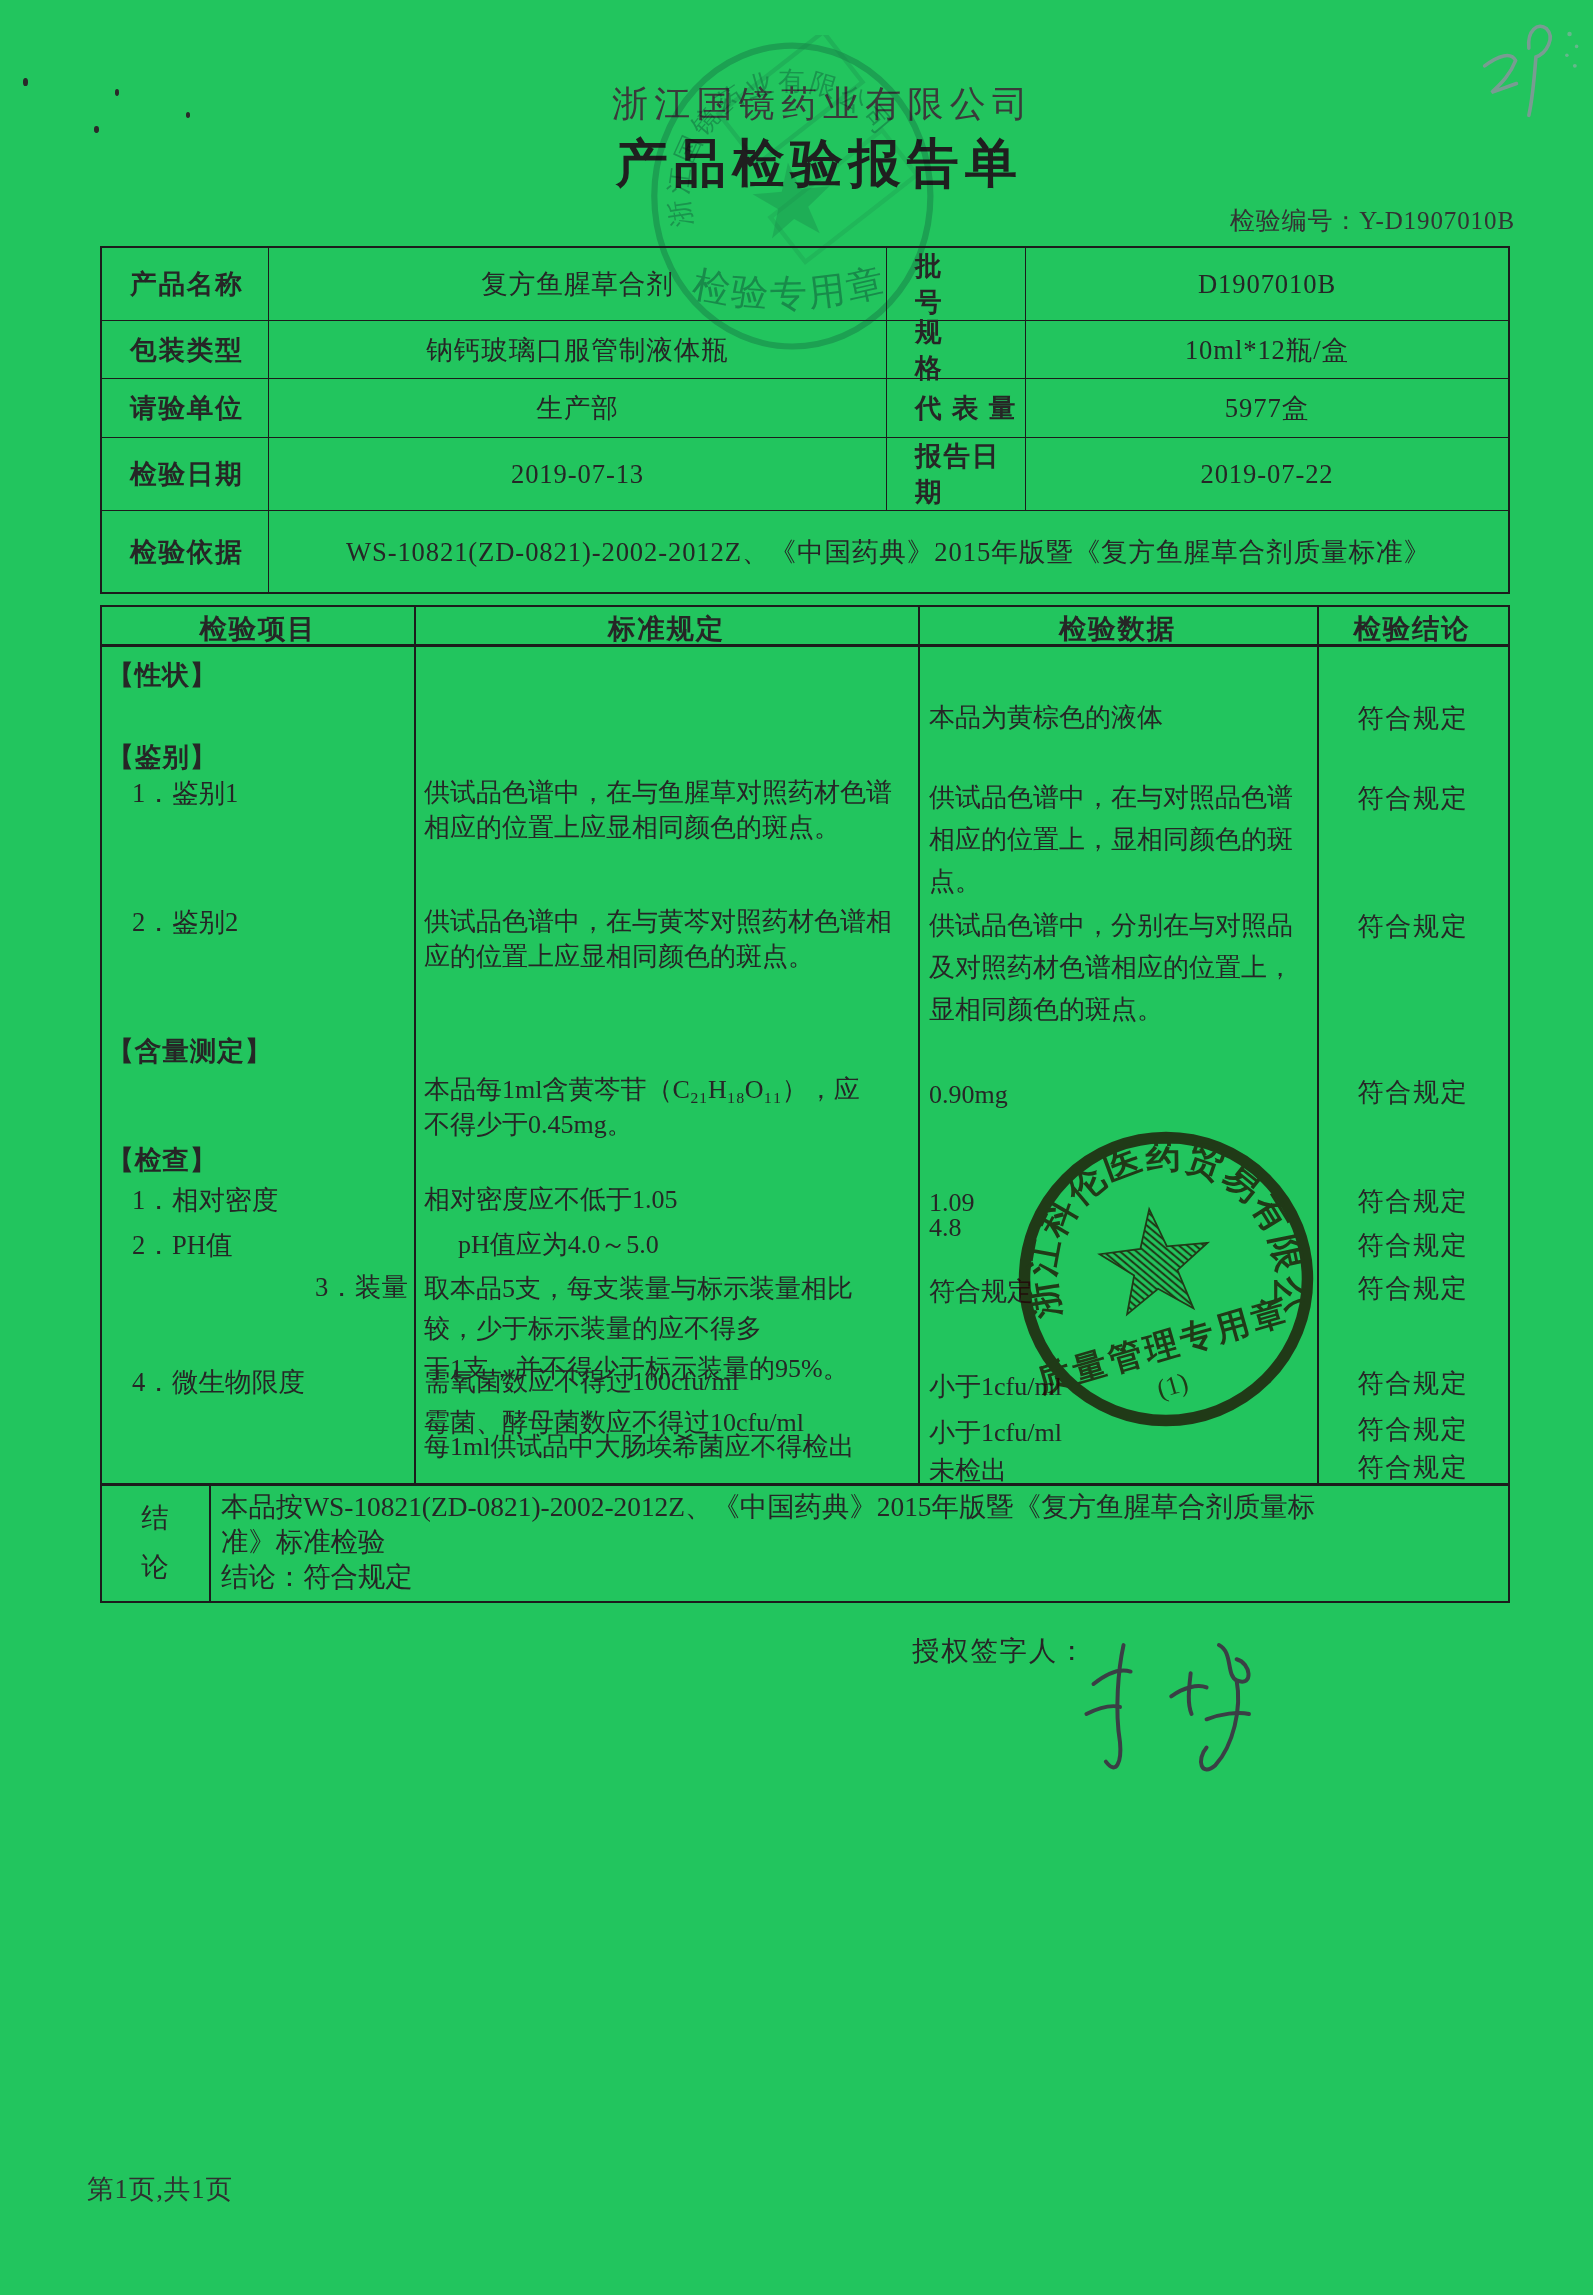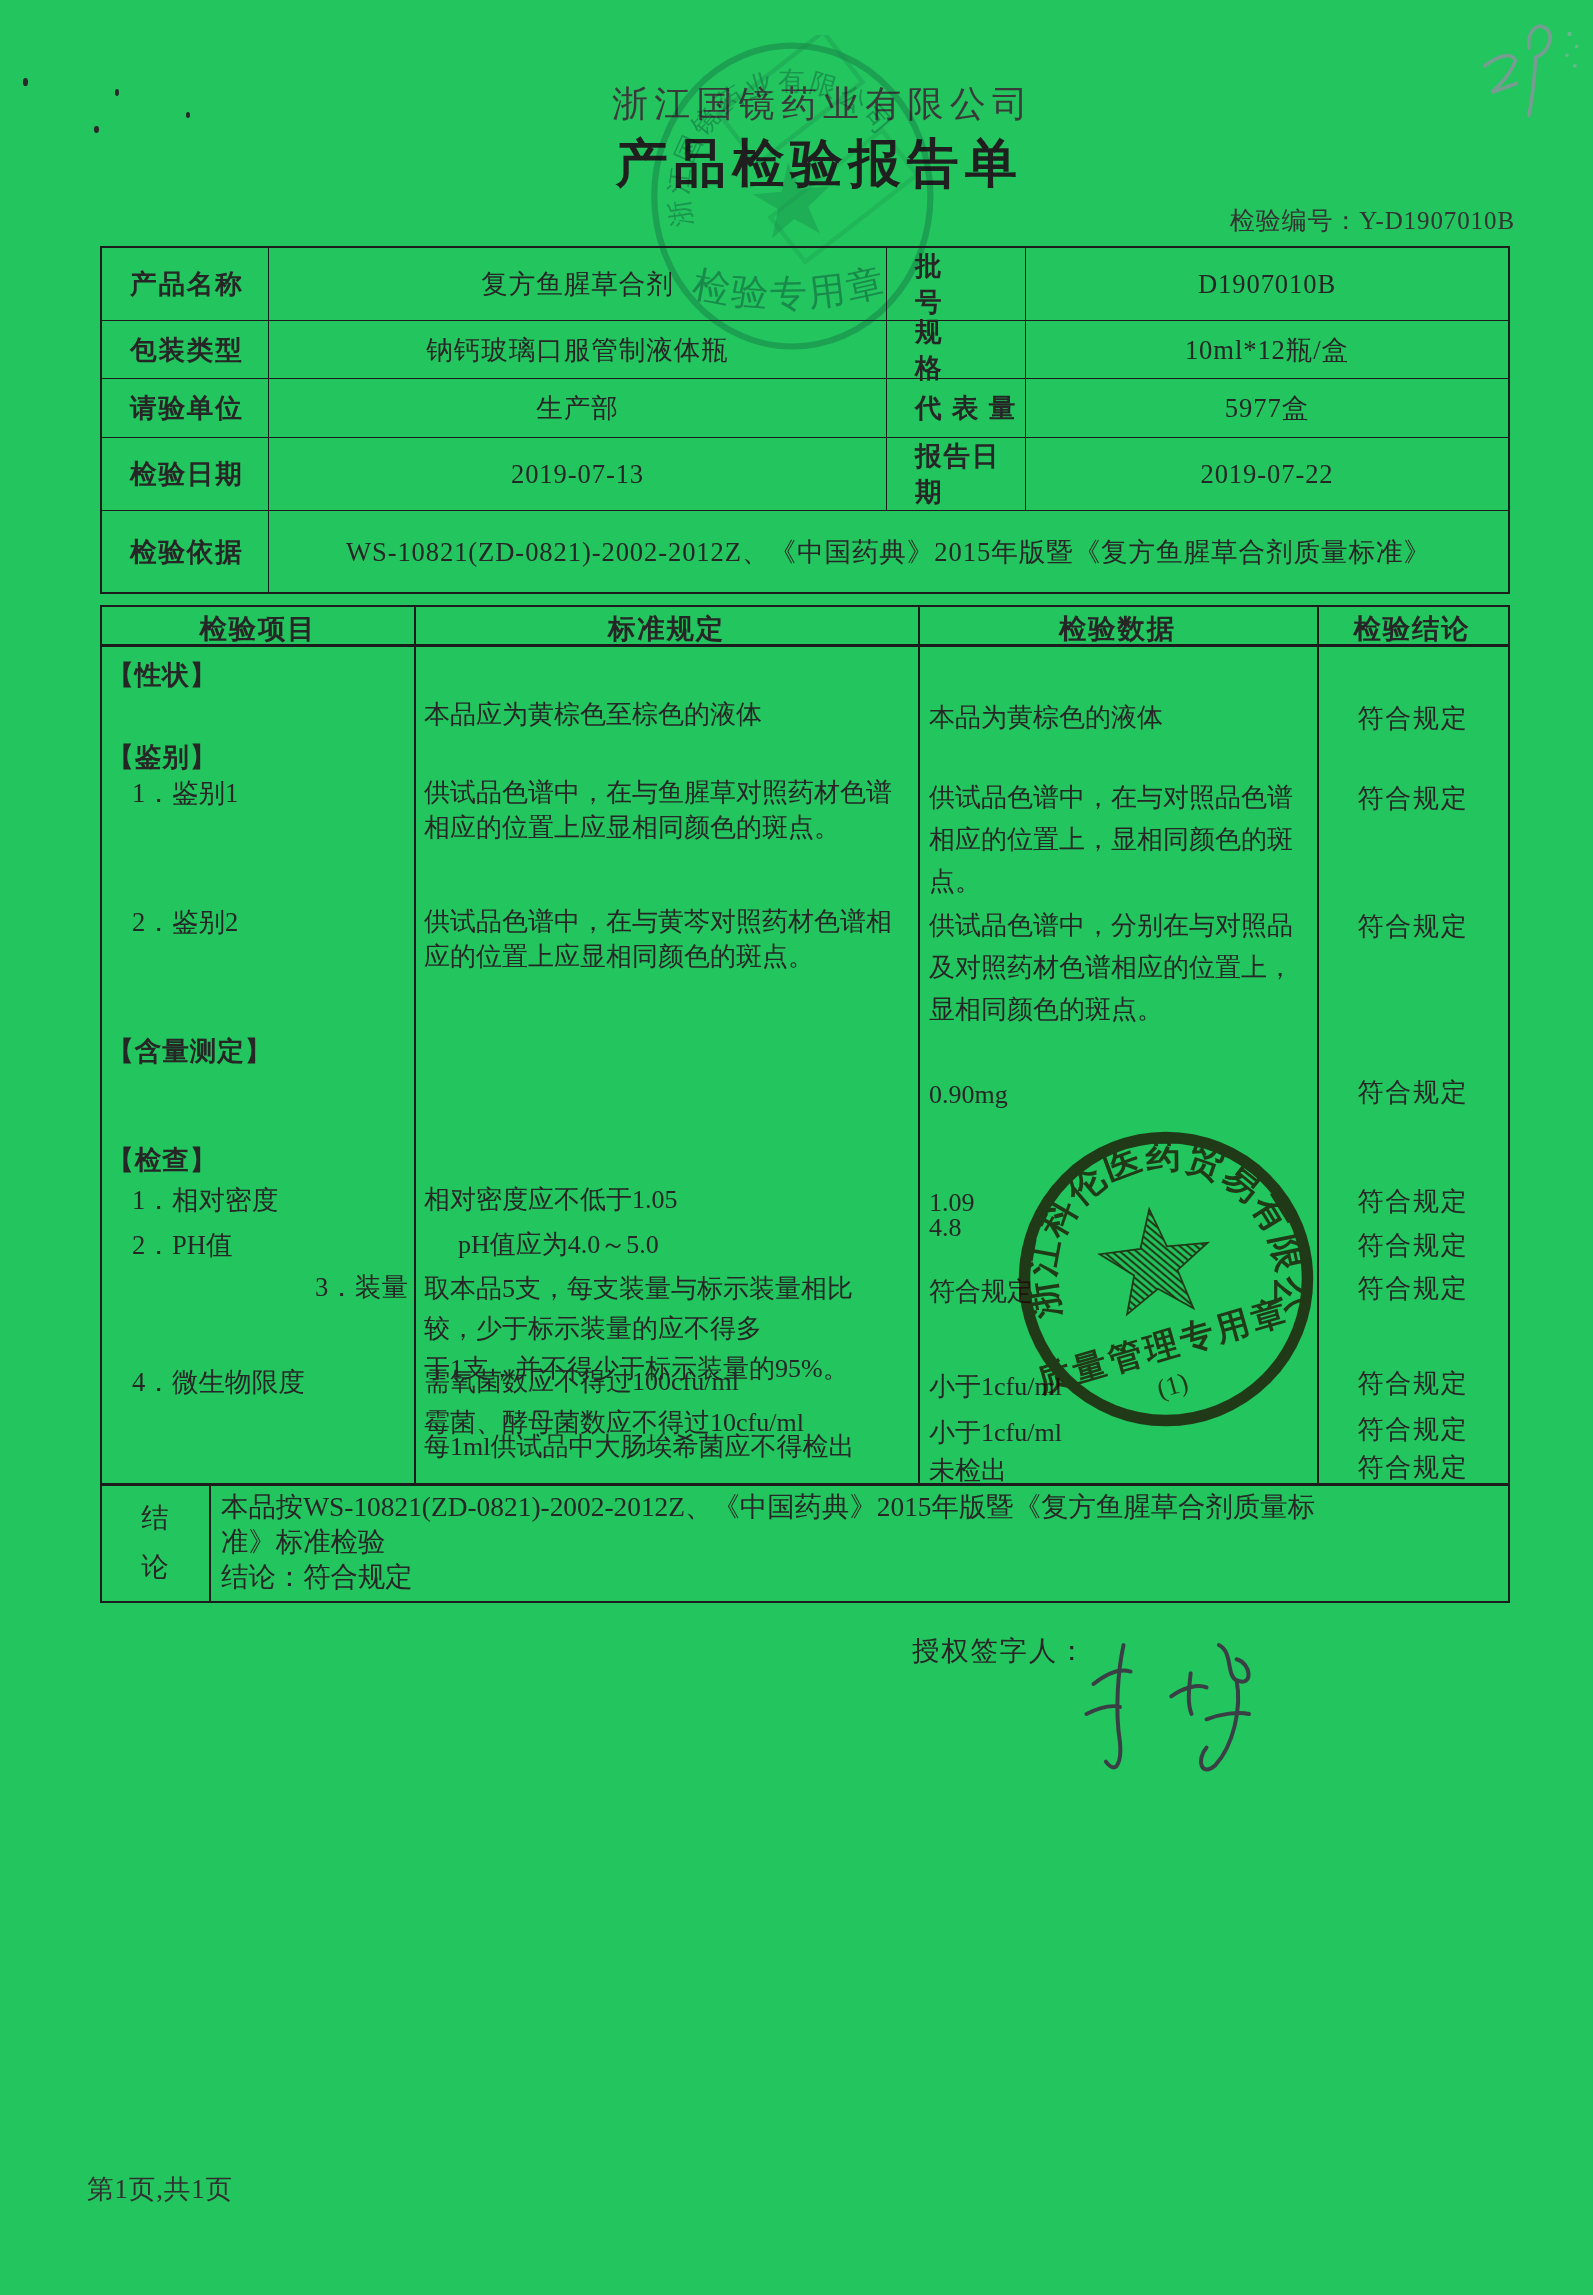--- a/index.html
+++ b/index.html
@@ -139,34 +139,35 @@
 
       <div class="vline" style="left:312px;top:0;height:876px;"></div>
       <div class="vline" style="left:816px;top:0;height:876px;"></div>
       <div class="vline" style="left:1215px;top:0;height:876px;"></div>
 
       <div class="sec" style="top:50px;">【性状】</div>
       <div class="sec" style="top:132px;">【鉴别】</div>
       <div class="sec" style="top:426px;">【含量测定】</div>
       <div class="sec" style="top:535px;">【检查】</div>
 
-      <div class="std" style="top:90px;">本品应为黄棕色至棕色的液体</div>
       <div class="dat" style="top:90px;">本品为黄棕色的液体</div>
       <div class="ver" style="top:94px;">符合规定</div>
 
       <div class="item" style="top:168px;">1．鉴别1</div>
       <div class="std" style="top:168px;">供试品色谱中，在与鱼腥草对照药材色谱相应的位置上应显相同颜色的斑点。</div>
       <div class="dat" style="top:170px;">供试品色谱中，在与对照品色谱相应的位置上，显相同颜色的斑点。</div>
       <div class="ver" style="top:174px;">符合规定</div>
 
       <div class="item" style="top:297px;">2．鉴别2</div>
       <div class="std" style="top:297px;">供试品色谱中，在与黄芩对照药材色谱相应的位置上应显相同颜色的斑点。</div>
       <div class="dat" style="top:298px;">供试品色谱中，分别在与对照品及对照药材色谱相应的位置上，显相同颜色的斑点。</div>
       <div class="ver" style="top:302px;">符合规定</div>
 
+      <div class="std ml" style="top:465px;">本品每1ml含黄芩苷（C₂₁H₁₈O₁₁），应
+不得少于0.45mg。</div>
       <div class="dat" style="top:467px;">0.90mg</div>
       <div class="ver" style="top:468px;">符合规定</div>
 
       <div class="item" style="top:575px;">1．相对密度</div>
       <div class="std" style="top:575px;">相对密度应不低于1.05</div>
       <div class="dat" style="top:575px;">1.09</div>
       <div class="ver" style="top:577px;">符合规定</div>
 
       <div class="item" style="top:620px;">2．PH值</div>
       <div class="std" style="top:620px;margin-left:34px;">pH值应为4.0～5.0</div>

